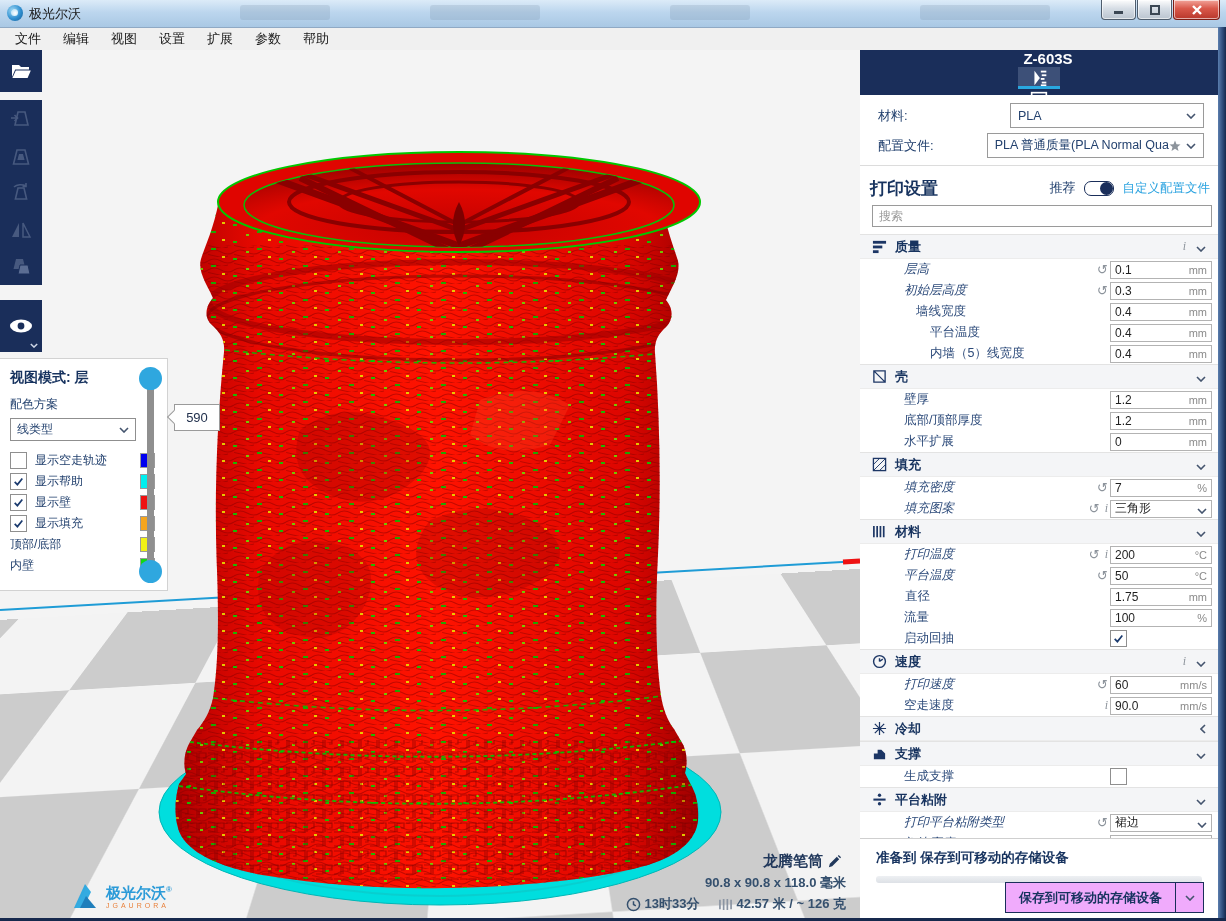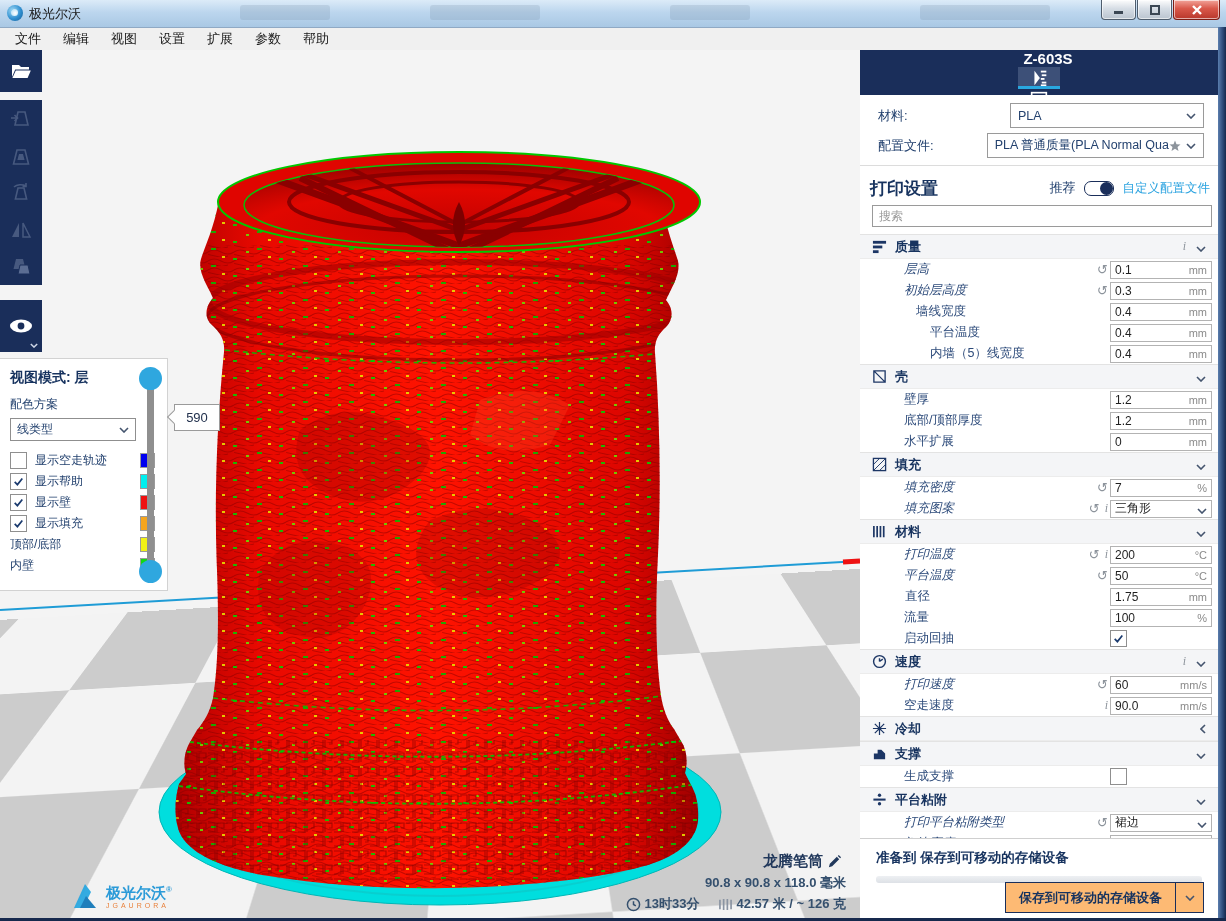--- a/index.html
+++ b/index.html
@@ -107,21 +107,21 @@
   .inf{font-family:"Liberation Serif","DejaVu Serif",serif;font-style:italic;font-size:12px;color:#8d949c;margin-left:5px;}
   .ctrl{width:102px;margin-right:6px;margin-left:2px;display:flex;align-items:center;flex:0 0 auto;}
   .valuebox{width:100%;height:18px;border:1px solid #b3b3b3;background:#fff;display:flex;align-items:center;padding:0 4px;box-sizing:border-box;}
   .valuebox .val{font-size:12px;color:#1f1f1f;}
   .valuebox .unit{font-size:11px;color:#8a8a8a;margin-left:auto;}
   .valuebox .chv{margin-left:auto;color:#44546e;}
 
   .pfooter{position:absolute;left:0;right:0;bottom:0;top:788px;border-top:1px solid #cfcfcf;background:#fff;}
   .ready{font-size:13.5px;font-weight:bold;color:#17335f;margin:10px 0 0 16px;}
   .pbar{height:7px;margin:9px 16px 0 16px;border-radius:3px;background:linear-gradient(#eef0f3,#dde1e6);}
-  .savebtn{position:absolute;right:14px;bottom:8px;height:29px;border:1px solid #1a2e5a;display:flex;align-items:stretch;background:#fdba74;}
+  .savebtn{position:absolute;right:14px;bottom:8px;height:29px;border:1px solid #1a2e5a;display:flex;align-items:stretch;background:#f0abfc;}
   .savebtn .sb-label{font-size:13px;font-weight:bold;color:#17335f;padding:0 13px;display:flex;align-items:center;}
   .savebtn .sb-chev{width:27px;border-left:1px solid #1a2e5a;display:flex;align-items:center;justify-content:center;color:#44546e;}
 
   
   .wborder-r{position:absolute;right:0;top:27px;bottom:0;width:8px;background:linear-gradient(90deg,#5b7eae,#2c4a78 60%,#16294d);}
   .wborder-b{position:absolute;left:0;right:0;bottom:0;height:3px;background:#16294d;}
 
   .chv{width:10px;height:6px;}
   .chvl{width:6px;height:10px;}
 </style>

